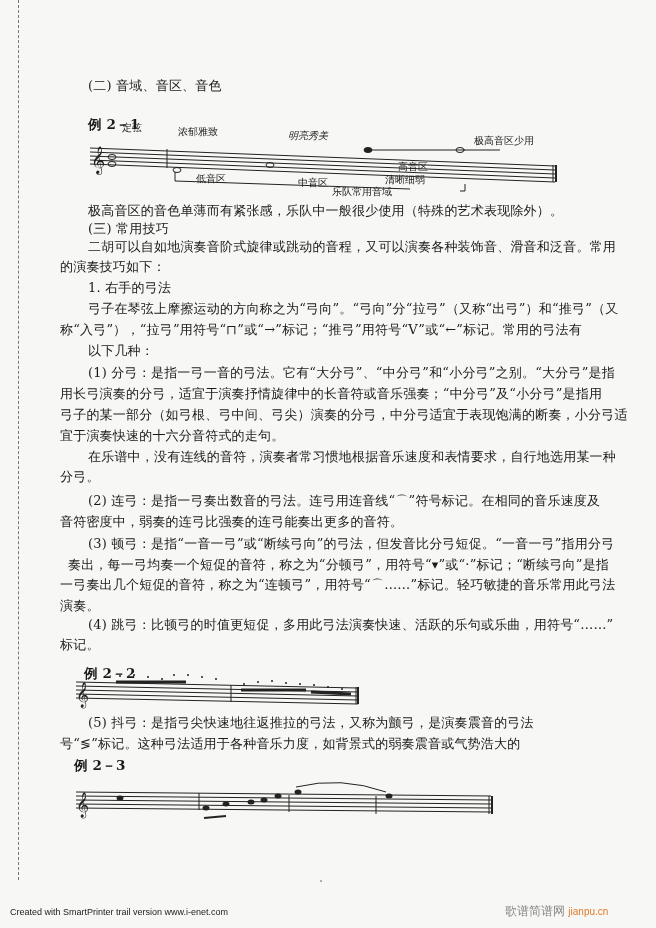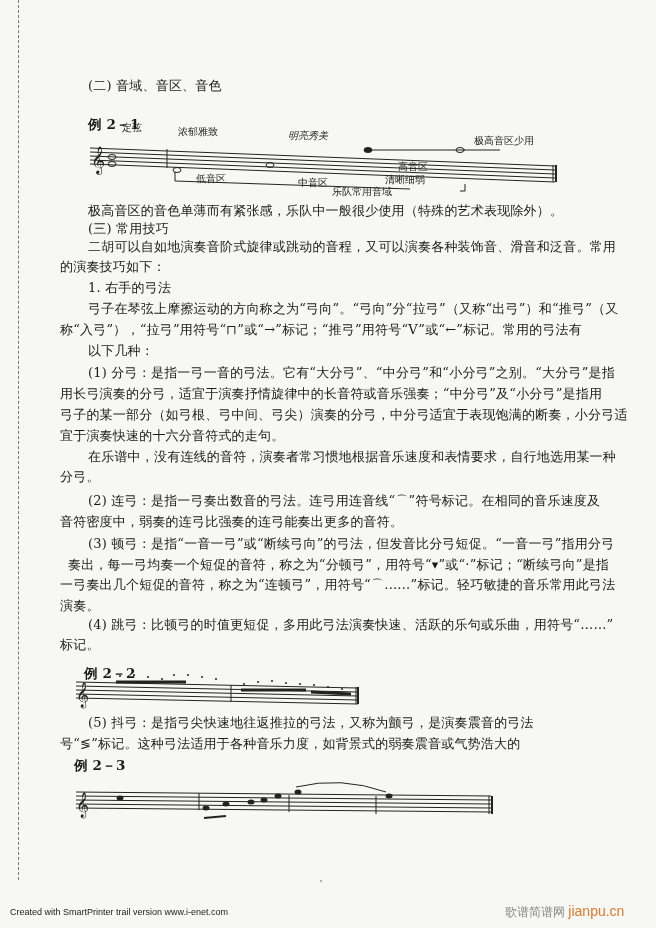--- a/index.html
+++ b/index.html
@@ -12,21 +12,21 @@
     .cutline {
       position: absolute; left: 18px; top: 0; height: 880px; width: 0;
       border-left: 1px dashed #777;
     }
     .t { position: absolute; font-size: 13px; line-height: 16px; white-space: nowrap; letter-spacing: 0.2px; }
     .h { font-weight: bold; font-size: 13.5px; }
     .lbl { position: absolute; font-size: 10px; white-space: nowrap; color: #222; }
     .staff { position: absolute; }
     .footer-left { position: absolute; left: 10px; top: 907px; font-family: "Liberation Sans", sans-serif; font-size: 9px; color: #222; }
     .footer-right { position: absolute; left: 505px; top: 903px; font-family: "Liberation Sans", sans-serif; font-size: 12px; color: #888; }
-    .footer-right .brand { color: #e07a2a; font-size: 14px; text-align: right; }
+    .footer-right .brand { color: #e07a2a; font-size: 10px; text-align: right; }
     .dot { position:absolute; left:320px; top:880px; width:2px; height:2px; background:#999; border-radius:1px; }
   </style>
 </head>
 <body>
 
 <div class="cutline"></div>
 
 <div class="t" style="left:88px;top:78px;">(二) 音域、音区、音色</div>
 <div class="t h" style="left:88px;top:116px;">例 2－1</div>
 

